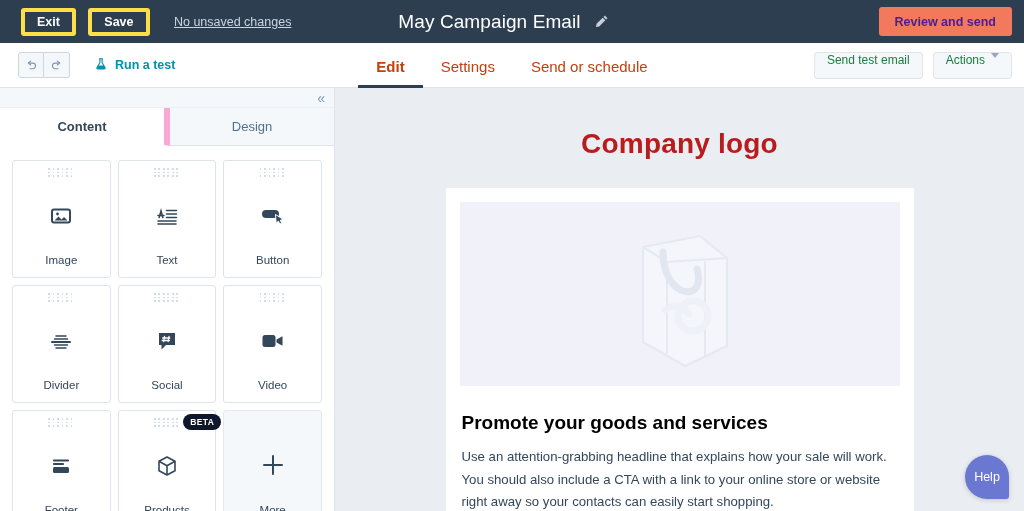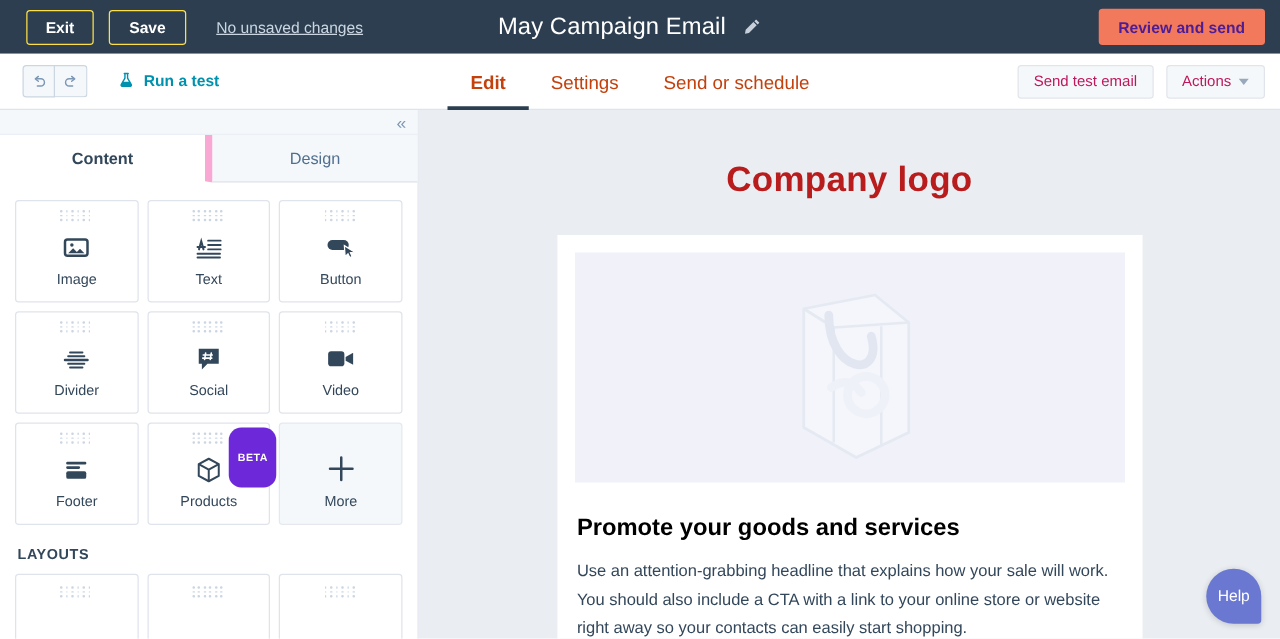--- a/index.html
+++ b/index.html
@@ -14,21 +14,21 @@
   
   .topbar {
     height: 43px; min-height: 43px;
     background: #2C3E50;
     display: flex; align-items: center;
     position: relative;
     padding: 0 12px;
   }
   .tb-btn {
     height: 28px; min-width: 54px;
-    border: 1px solid #fde047;
+    border: 4px solid #fde047;
     border-radius: 3px;
     background: transparent;
     color: #ffffff;
     font-size: 12.5px; font-weight: bold;
     font-family: "Liberation Sans", sans-serif;
     display: flex; align-items: center; justify-content: center;
     padding: 0 12px;
     cursor: pointer;
   }
   #exit-btn { margin-left: 9px; }
@@ -102,25 +102,25 @@
     font-weight: normal;
     position: relative; top: 0;
   }
   .ctab.active { border-bottom-color: #2C3E50; font-weight: bold; }
   .tb-right { margin-left: auto; display: flex; gap: 10px; align-items: center; }
   .ghost-btn {
     height: 27px;
     border: 1px solid #E1E5EB;
     border-radius: 3px;
     background: #F5F8FA;
-    color: #be185d;
+    color: #15803d;
     font-size: 12px;
     font-family: "Liberation Sans", sans-serif;
     padding: 0 12px;
-    display: flex; align-items: center; gap: 6px;
+    display: flex; gap: 6px;
     cursor: pointer;
   }
   .caret-dn {
     width: 0; height: 0;
     border-left: 4px solid transparent;
     border-right: 4px solid transparent;
     border-top: 5px solid #99A9BC;
   }
 
   
@@ -165,21 +165,21 @@
     flex: 1; overflow: hidden;
     padding: 14px 12px 0 12px;
     position: relative;
   }
   .mod-grid {
     display: grid;
     grid-template-columns: repeat(3, 1fr);
     gap: 7px;
   }
   .mod-card {
-    height: 82px;
+    height: 118px;
     border: 1px solid #DFE3EB;
     border-radius: 3px;
     background: #ffffff;
     display: flex; flex-direction: column; align-items: center;
     cursor: grab;
     position: relative;
     padding-top: 7px;
   }
   .mod-card.muted { background: #F5F8FA; border-color: #E5E9EF; }
   .dots {
@@ -196,23 +196,23 @@
   .mod-ico {
     flex: 1; display: flex; align-items: center; justify-content: center;
     color: #33475B;
   }
   .mod-label {
     font-size: 11.5px; color: #33475B;
     padding-bottom: 11px;
   }
   .beta {
     position: absolute; top: 3px; right: -6px;
-    background: #6d28d9; color: #ffffff;
+    background: #0f172a; color: #ffffff;
     font-size: 8.5px; font-weight: bold;
-    padding: 19px 7px; border-radius: 10px;
+    padding: 3px 7px; border-radius: 10px;
     letter-spacing: 0.4px;
   }
   .layouts-title {
     font-size: 11.5px; font-weight: bold; color: #33475B;
     letter-spacing: 0.5px;
     margin: 18px 0 9px 2px;
   }
   .layout-grid {
     display: grid; grid-template-columns: repeat(3, 1fr); gap: 7px;
   }

